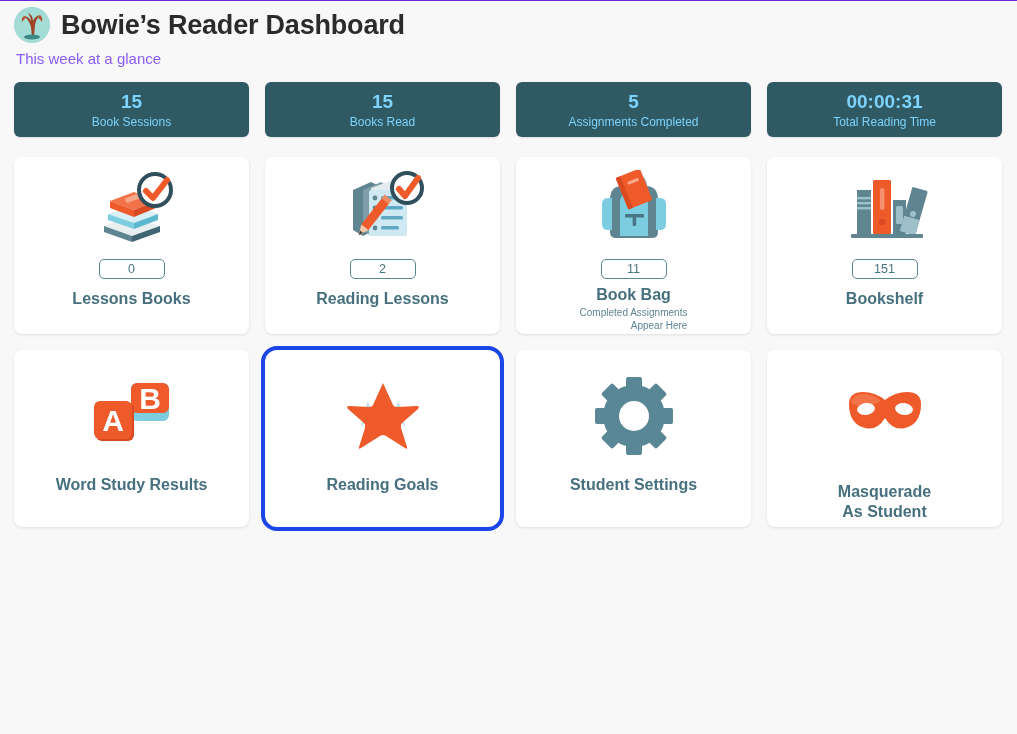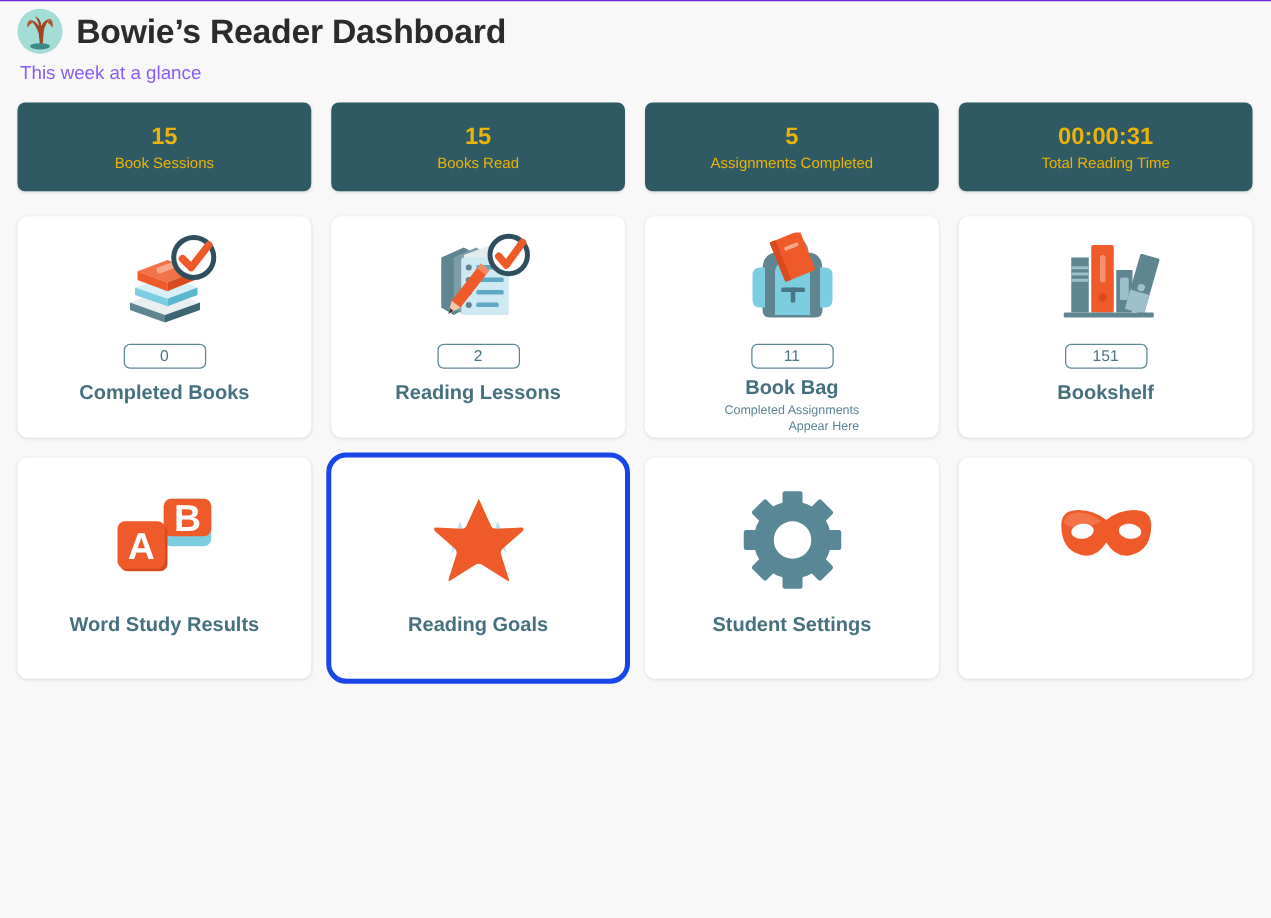--- a/index.html
+++ b/index.html
@@ -66,24 +66,24 @@
   
   .stats {
     display: flex;
     gap: 16px;
     padding: 0 15px 0 14px;
     margin-top: 16px;
   }
 
   .stat-card {
     flex: 1 1 0;
-    height: 71px;
+    height: 55px;
     background: #2f5963;
     border-radius: 6px;
-    color: #eab308;
+    color: #7dd3fc;
     display: flex;
     flex-direction: column;
     align-items: center;
     justify-content: center;
     gap: 5px;
     box-shadow: 0 1px 2px rgba(0,0,0,0.10);
   }
 
   .stat-value {
     font-size: 19px;
@@ -233,21 +233,21 @@
           <path d="M48 53 L48 59 L72 50 L72 44 Z" fill="#5cb8ce"></path>
           <path d="M24 31 L48 22 L70 31 L48 40 Z" fill="#f2734a"></path>
           <path d="M24 31 L24 38 L48 47 L48 40 Z" fill="#ef5a2a"></path>
           <path d="M48 40 L48 47 L70 38 L70 31 Z" fill="#d94a20"></path>
           <rect x="39" y="26" width="14" height="5" rx="1.5" fill="#f7a88a" transform="rotate(-20 46 28)"></rect>
           <circle cx="69" cy="20" r="16" fill="#ffffff" stroke="#2f4f5c" stroke-width="4"></circle>
           <path d="M60 21 L67 28 L81 10" stroke="#ef5a2a" stroke-width="6" fill="none" stroke-linecap="round" stroke-linejoin="round"></path>
         </svg>
       </div>
       <div class="badge">0</div>
-      <div class="tile-label">Completed Books</div>
+      <div class="tile-label">Lessons Books</div>
     </div>
 
     <div class="tile">
       <div class="tile-icon">
         <svg width="92" height="78" viewBox="0 0 92 78">
           <path d="M16 20 L34 12 L42 16 L42 58 L26 66 L16 60 Z" fill="#5f8591"></path>
           <path d="M26 20 L44 12 L50 16 L50 58 L34 66 L26 60 Z" fill="#7d9ea8"></path>
           <path d="M34 18 L56 10 L60 14 L60 56 L40 64 Z" fill="#e2ecef"></path>
           <rect x="32" y="20" width="38" height="46" rx="2" fill="#cfe9f2"></rect>
           <circle cx="38" cy="28" r="2.4" fill="#5f8591"></circle>
@@ -371,16 +371,20 @@
 
     <div class="tile two-line">
       <div class="tile-icon">
         <svg width="92" height="60" viewBox="0 0 92 60">
           <path d="M10 20 Q10 8 24 8 Q36 8 46 16 Q56 8 68 8 Q82 8 82 20 Q82 40 66 44 Q54 47 46 34 Q38 47 26 44 Q10 40 10 20 Z" fill="#ef5a2a"></path>
           <path d="M12 18 Q14 10 24 10 Q34 10 42 17 Q34 22 24 22 Q14 22 12 18 Z" fill="#f4744a"></path>
           <ellipse cx="27" cy="25" rx="9" ry="6" fill="#fbfbfb" transform="rotate(-8 27 25)"></ellipse>
           <ellipse cx="65" cy="25" rx="9" ry="6" fill="#fbfbfb" transform="rotate(8 65 25)"></ellipse>
         </svg>
       </div>
+      <div class="tile-label">
+        <span>Masquerade</span><br>
+        <span>As Student</span>
+      </div>
     </div>
 
   </div>
 </div>
 
 </body></html>

